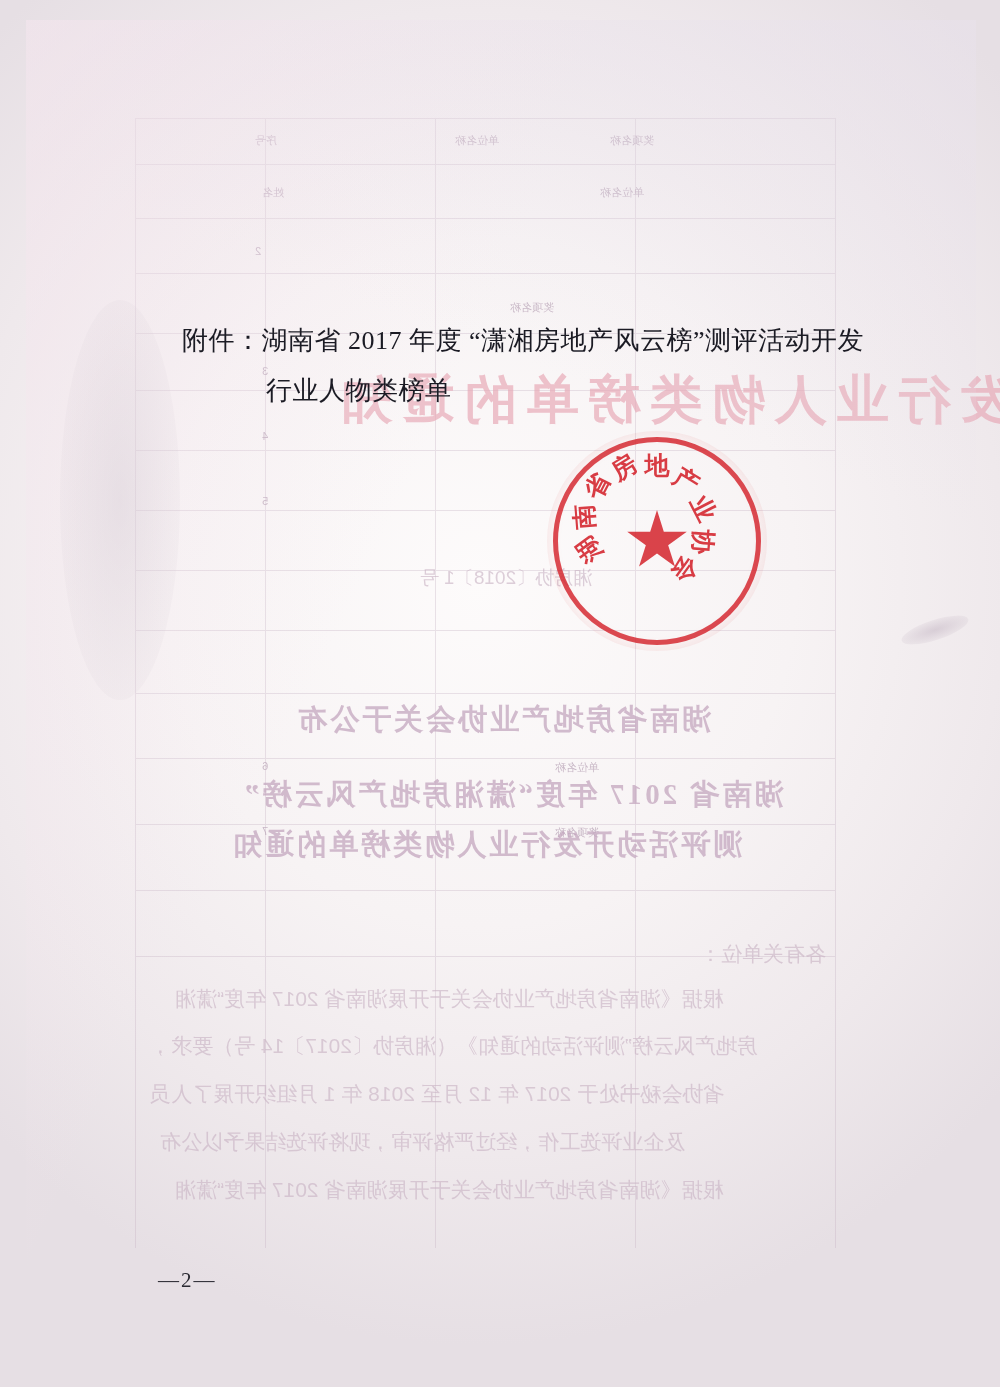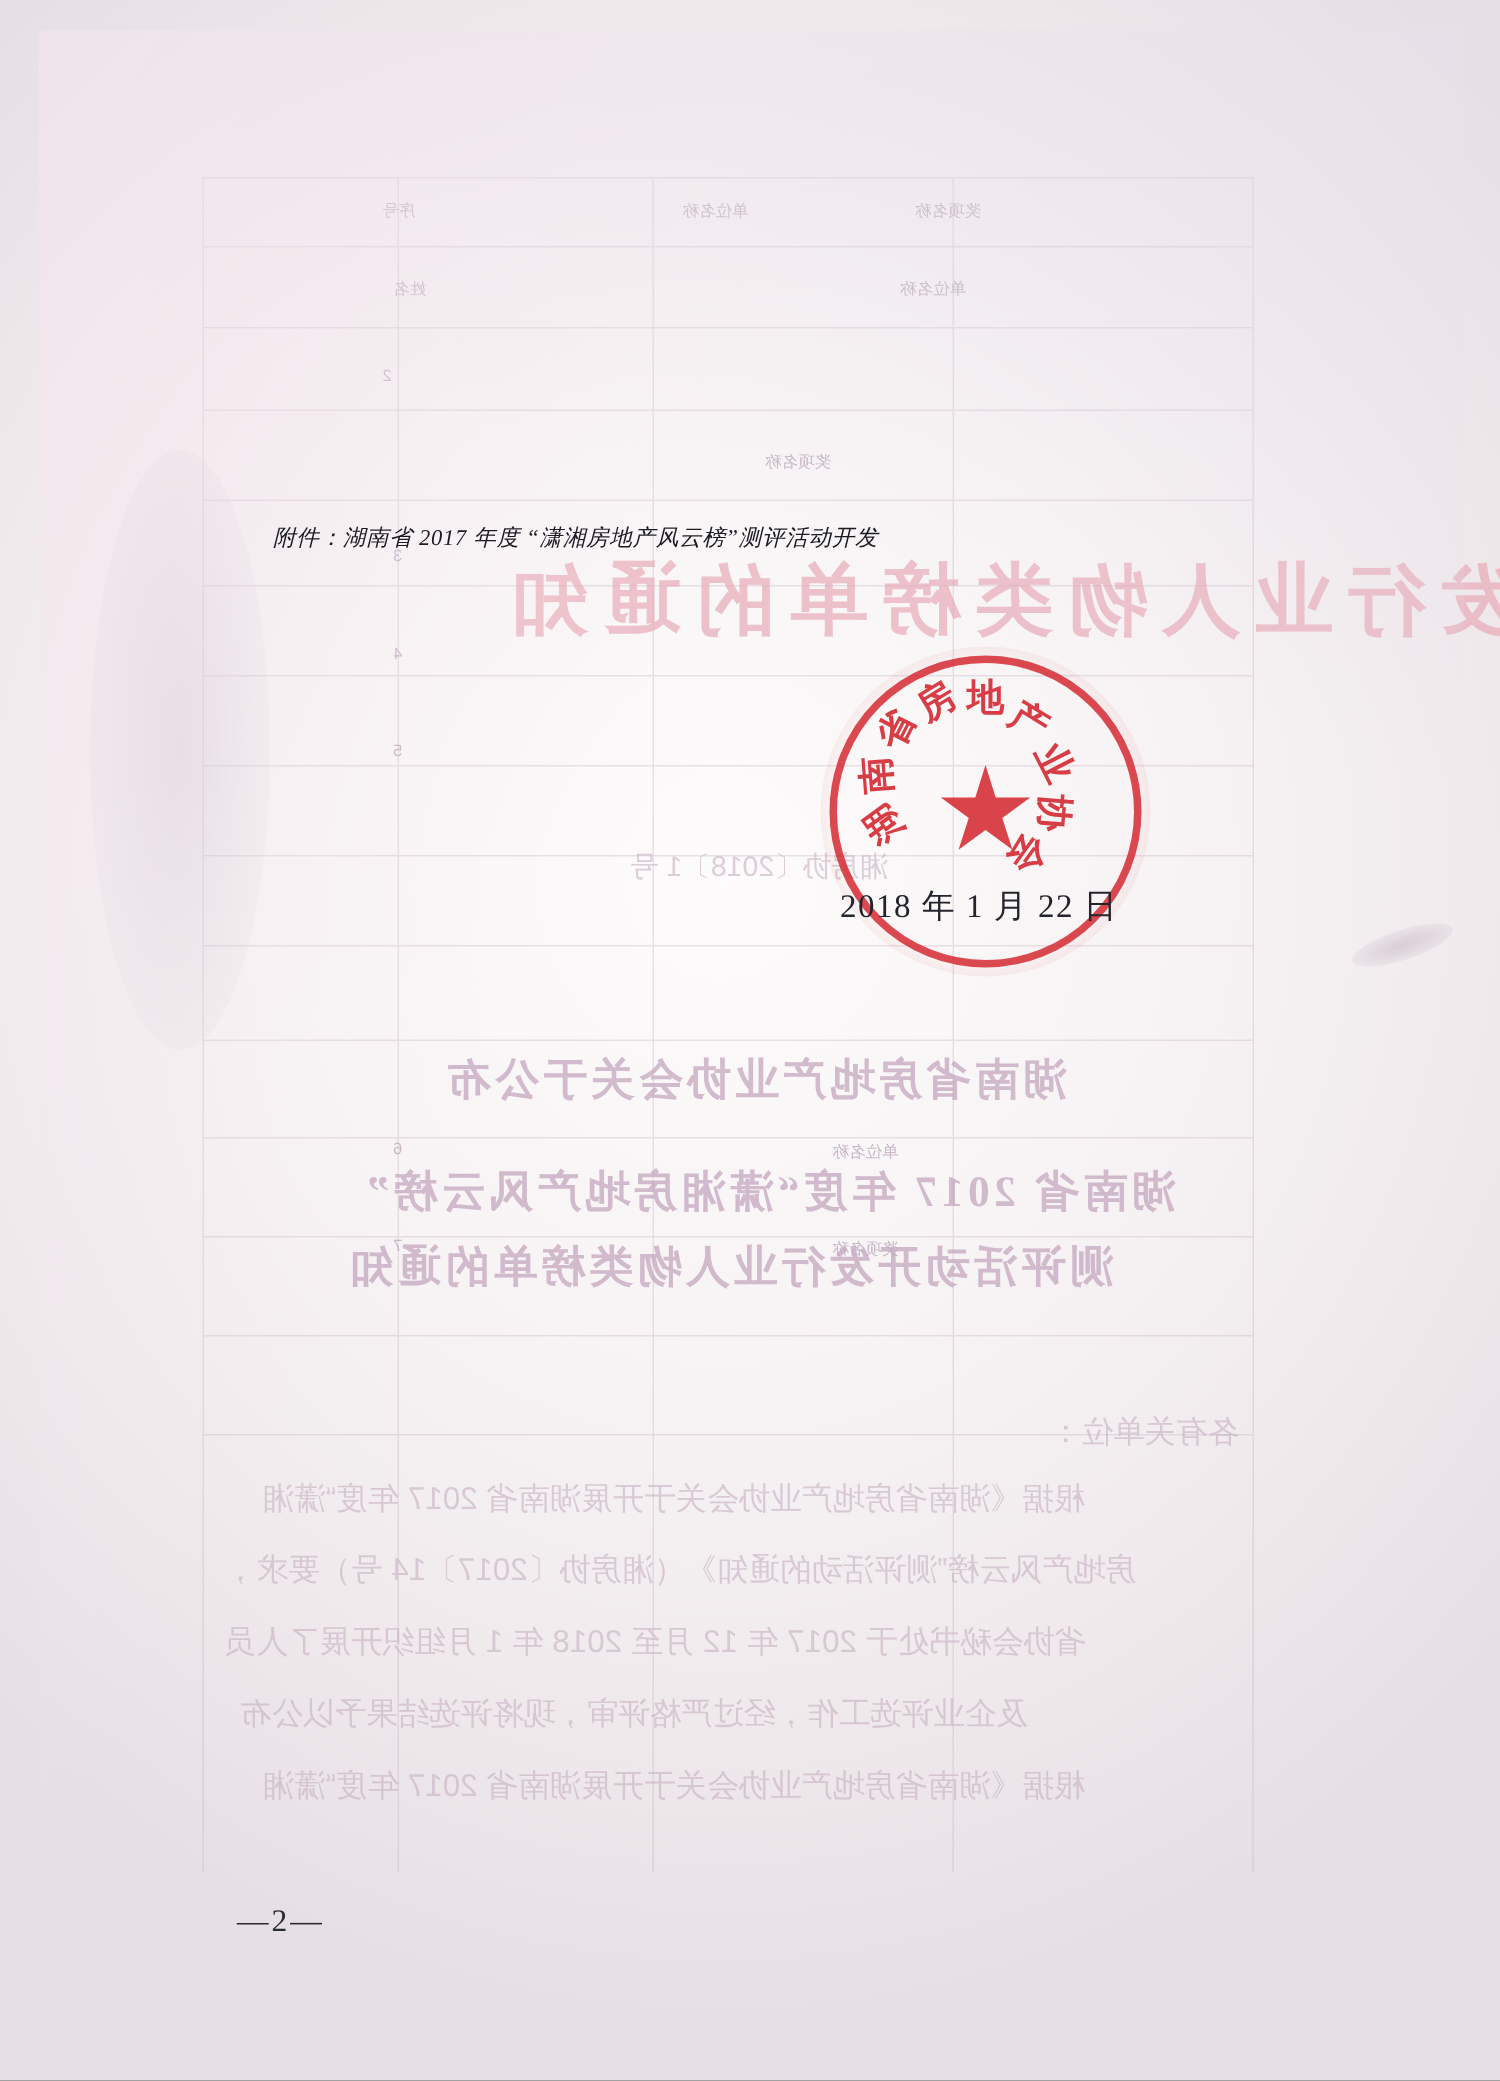--- a/index.html
+++ b/index.html
@@ -81,25 +81,24 @@
   }
   .para1 {
     left: 140px;
     top: 186px;
     width: 730px;
     font-size: 23.5px;
     line-height: 56px;
   }
   .attach {
     left: 182px;
-    top: 334px;
+    top: 316px;
     width: 700px;
-    font-size: 15px;
+    font-size: 26px;
     line-height: 50px;
-    font-style: italic;
   }
   .attach .indent2 {
     display: block;
     margin-left: 84px;
   }
   .signer {
     position: absolute;
     left: 560px;
     top: 580px;
     font-size: 22px;
@@ -250,40 +249,40 @@
   <div class="bleed" style="left:150px; top:1032px; font-size:21px;">房地产风云榜”测评活动的通知》（湘房协〔2017〕14 号）要求，</div>
   <div class="bleed" style="left:150px; top:1080px; font-size:21px;">省协会秘书处于 2017 年 12 月至 2018 年 1 月组织开展了人员</div>
   <div class="bleed" style="left:160px; top:1128px; font-size:21px;">及企业评选工作，经过严格评审，现将评选结果予以公布</div>
   <div class="bleed" style="left:175px; top:1176px; font-size:21px;">根据《湖南省房地产业协会关于开展湖南省 2017 年度“潇湘</div>
 
   <div class="paper-tint"></div>
 
 
   <div class="body-text attach">
     <span>附件：湖南省 2017 年度 “潇湘房地产风云榜”测评活动开发</span>
+    <span class="indent2">行业人物类榜单</span>
   </div>
 
   <div class="seal">
     <div class="ring"></div>
     <div class="seal-blur"></div>
     <div class="star"></div>
     <div class="seal-text" id="seal-arc">
         <span style="transform: translate(-61.4853px, 44.6717px) translate(-50%, -50%) rotate(-126deg);">湖</span>
         <span style="transform: translate(-75.7657px, 5.96289px) translate(-50%, -50%) rotate(-94.5deg);">南</span>
         <span style="transform: translate(-67.7165px, -34.5033px) translate(-50%, -50%) rotate(-63deg);">省</span>
         <span style="transform: translate(-39.7099px, -64.8007px) translate(-50%, -50%) rotate(-31.5deg);">房</span>
         <span style="transform: translate(0px, -76px) translate(-50%, -50%) rotate(0deg);">地</span>
         <span style="transform: translate(39.7099px, -64.8007px) translate(-50%, -50%) rotate(31.5deg);">产</span>
         <span style="transform: translate(67.7165px, -34.5033px) translate(-50%, -50%) rotate(63deg);">业</span>
         <span style="transform: translate(75.7657px, 5.96289px) translate(-50%, -50%) rotate(94.5deg);">协</span>
         <span style="transform: translate(61.4853px, 44.6717px) translate(-50%, -50%) rotate(126deg);">会</span>
       </div>
   </div>
 
   <div class="signer">
-    <div>2018 年 1 月 22 日</div>
   </div>
 
   <div class="page-num">—2—</div>
 
   <div class="smudge" style="left:900px; top:620px; width:70px; height:20px; background:radial-gradient(ellipse, rgba(190,175,190,0.5), rgba(255,255,255,0)); transform:rotate(-18deg);"></div>
   <div class="smudge" style="left:60px; top:300px; width:120px; height:400px; background:radial-gradient(ellipse, rgba(205,195,205,0.35), rgba(255,255,255,0));"></div>
 </div>
 
 </body></html>

